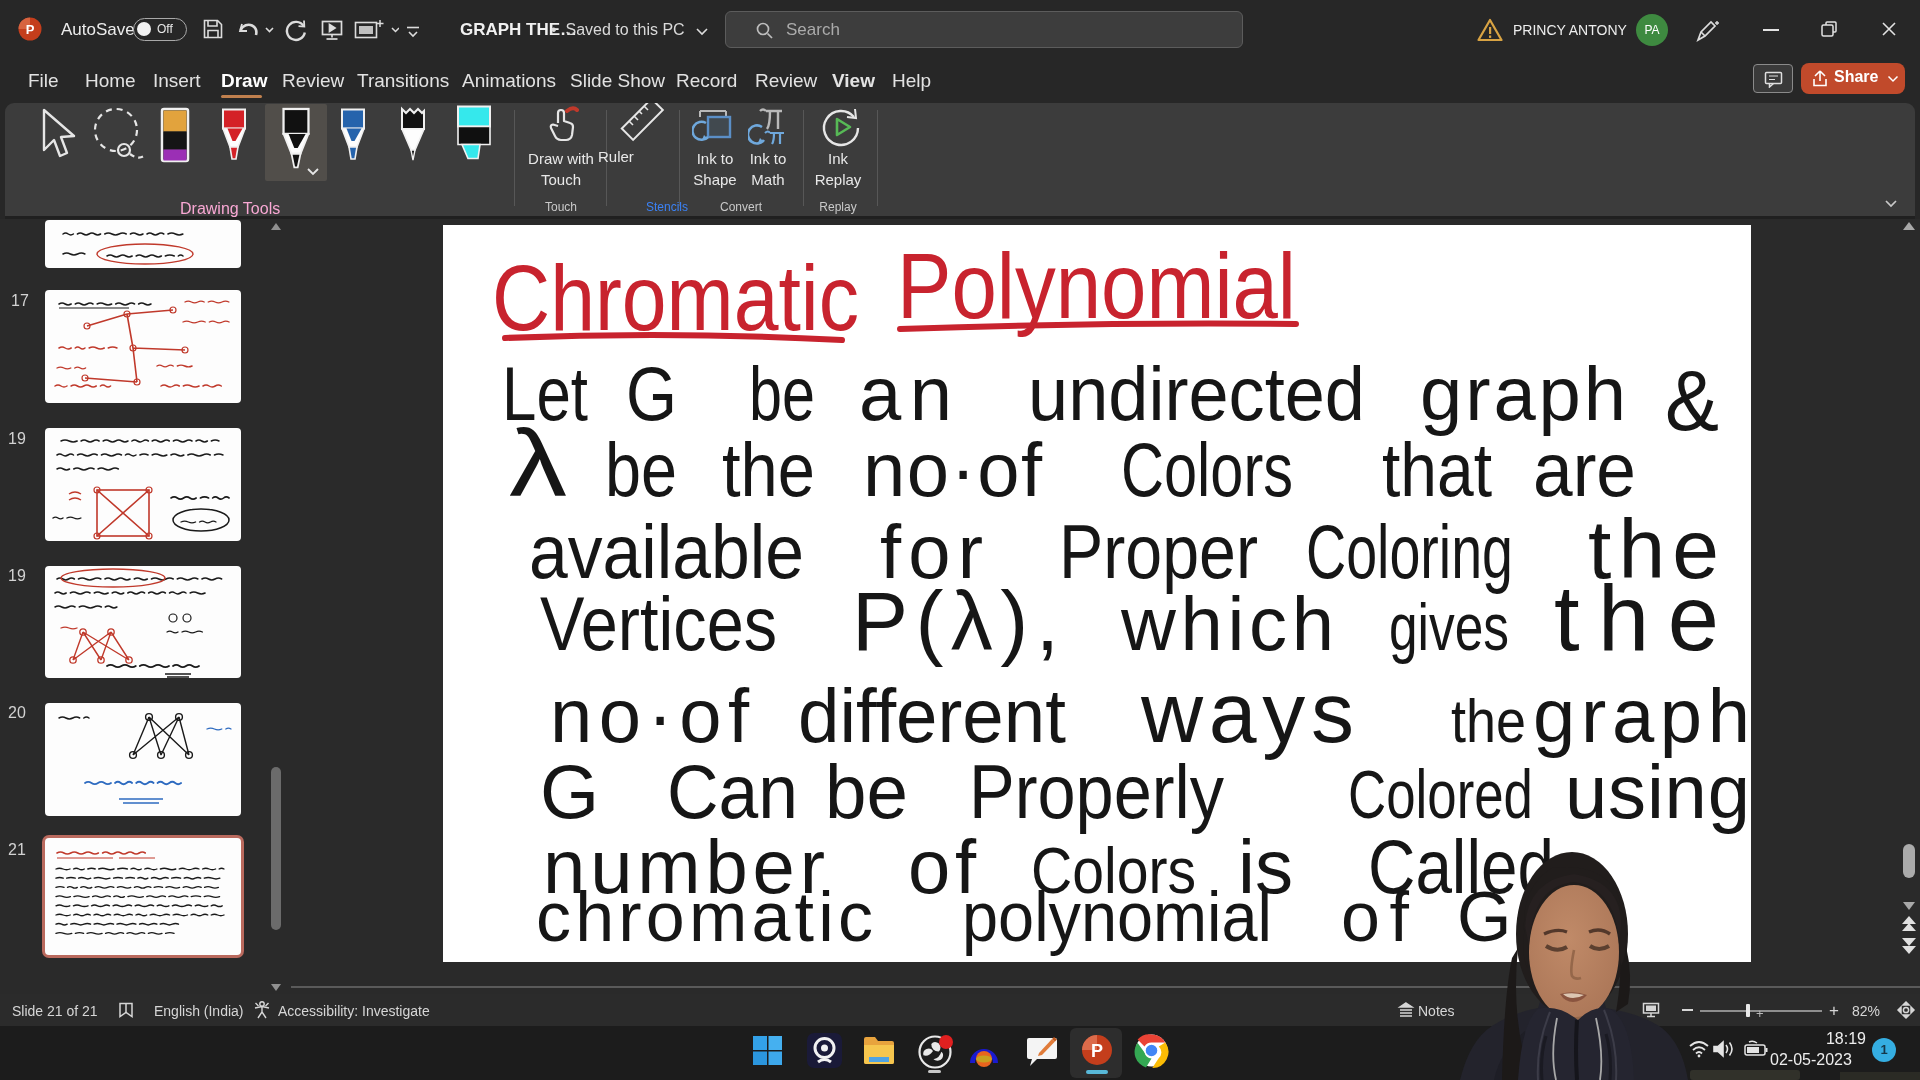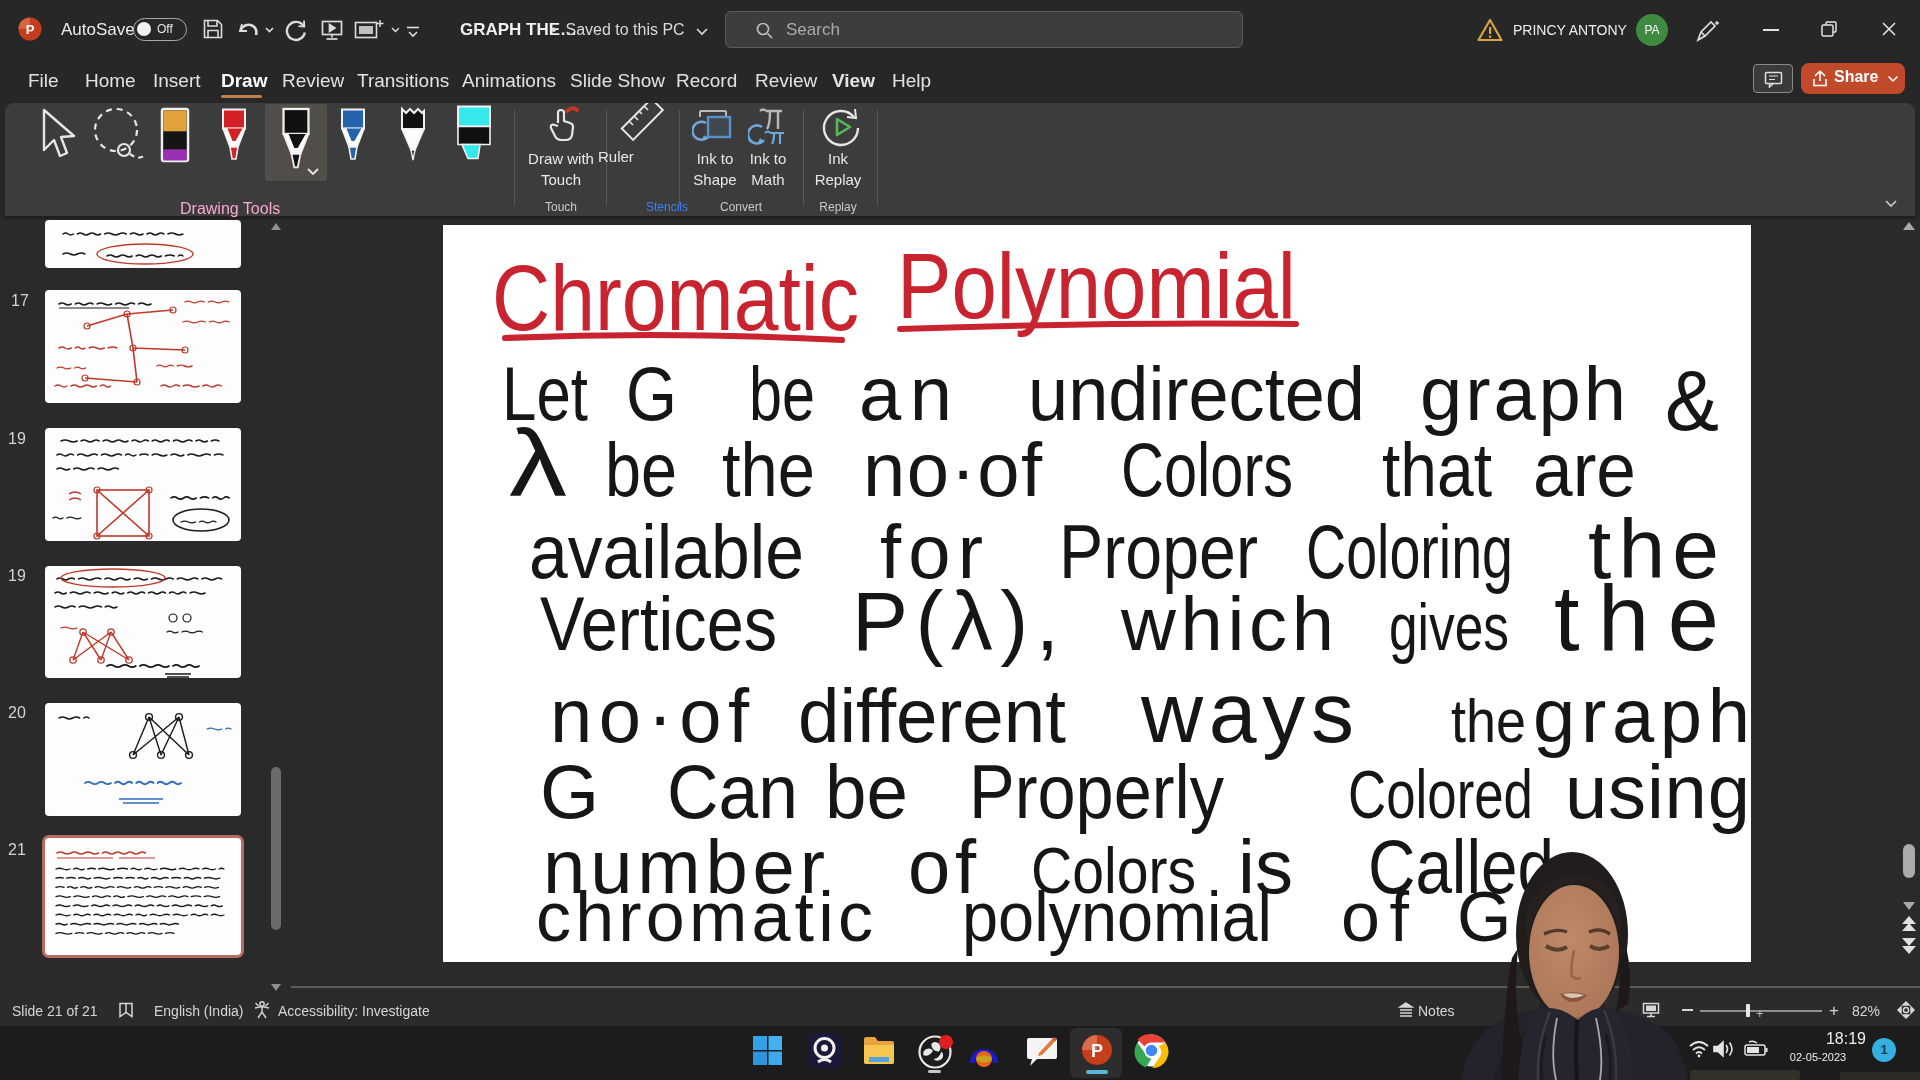--- a/index.html
+++ b/index.html
@@ -593,21 +593,21 @@
 <path d="M2 6.5 h4 l5 -4.5 v14 l-5 -4.5 h-4 Z" fill="#E4E4E4"></path>
 <path d="M14 5 q3 4 0 8 M17.5 2.5 q5 6.5 0 13"></path>
   </svg>
 <svg class="a" style="left:1743px;top:1040px" width="28" height="18" viewBox="0 0 28 18" fill="none" stroke="#E4E4E4" stroke-width="1.5">
 <rect x="2" y="5" width="20" height="10" rx="2"></rect>
     <rect x="4" y="7" width="12" height="6" fill="#E4E4E4" stroke="none"></rect>
     <path d="M23.5 8 v4" stroke-width="2"></path>
 <path d="M6 2 q4 -2 8 1" stroke-width="1.4"></path>
   </svg>
 <div class="a" style="left:1786px;top:1030px;width:80px;text-align:right;font-size:16px;color:#EDEDED">18:19</div>
-<div class="a" style="left:1770px;top:1051px;width:96px;text-align:center;font-size:11px;color:#EDEDED">02-05-2023</div>
+<div class="a" style="left:1770px;top:1051px;width:96px;text-align:left;font-size:16px;color:#EDEDED">02-05-2023</div>
 <div class="a" style="left:1872px;top:1038px;width:24px;height:24px;border-radius:50%;background:#35AEE2;color:#15384a;font-size:13px;font-weight:bold;text-align:center;line-height:24px">1</div>
 <div class="a" style="left:1690px;top:1070px;width:110px;height:10px;background:#31312A;border-radius:3px"></div>
 <div class="a" style="left:1840px;top:1072px;width:80px;height:8px;background:#2B2B25"></div>
 <svg class="a" style="left:1430px;top:826px;z-index:50" width="290" height="254" viewBox="0 0 290 254">
 <defs>
 <radialGradient id="sk" cx="0.45" cy="0.4" r="0.8">
 <stop offset="0" stop-color="#C08A68"></stop>
         <stop offset="0.75" stop-color="#AD7859"></stop>
         <stop offset="1" stop-color="#93603F"></stop>
 </radialGradient>

